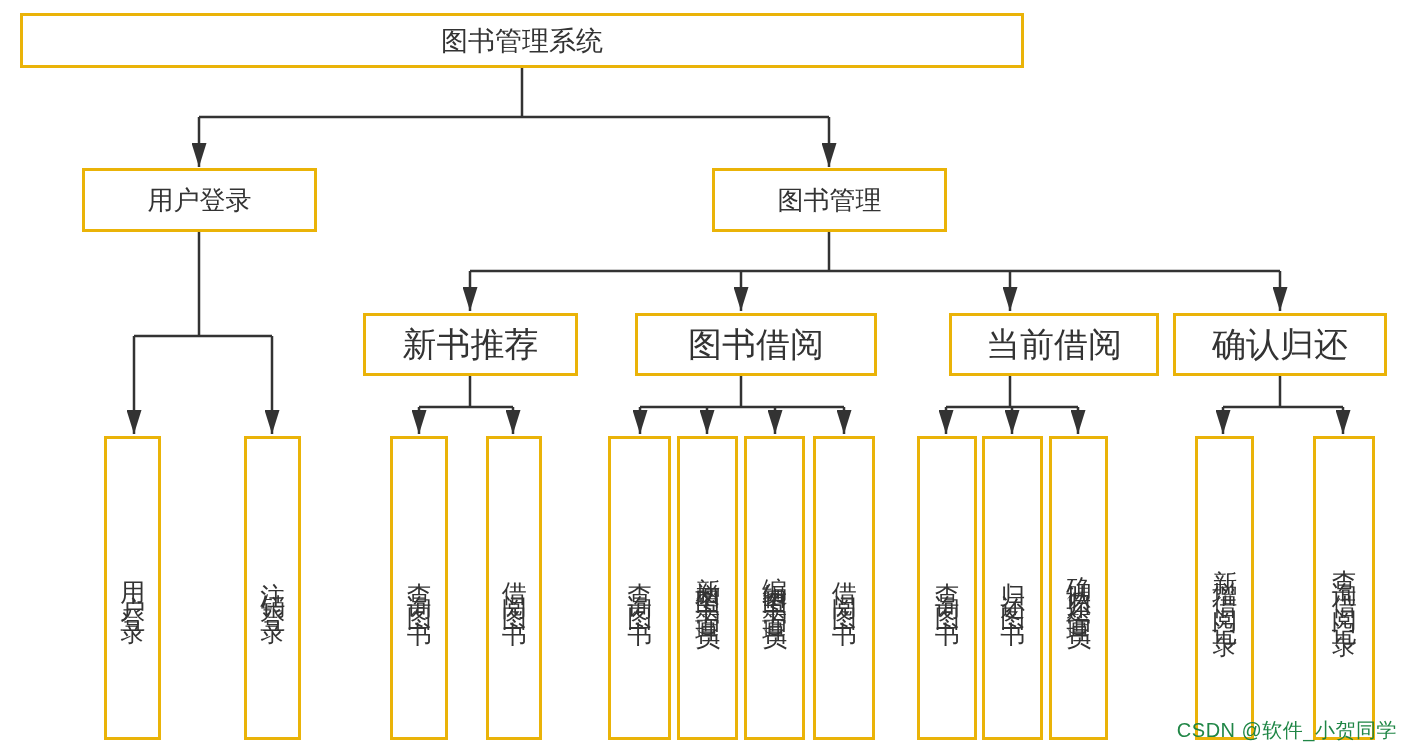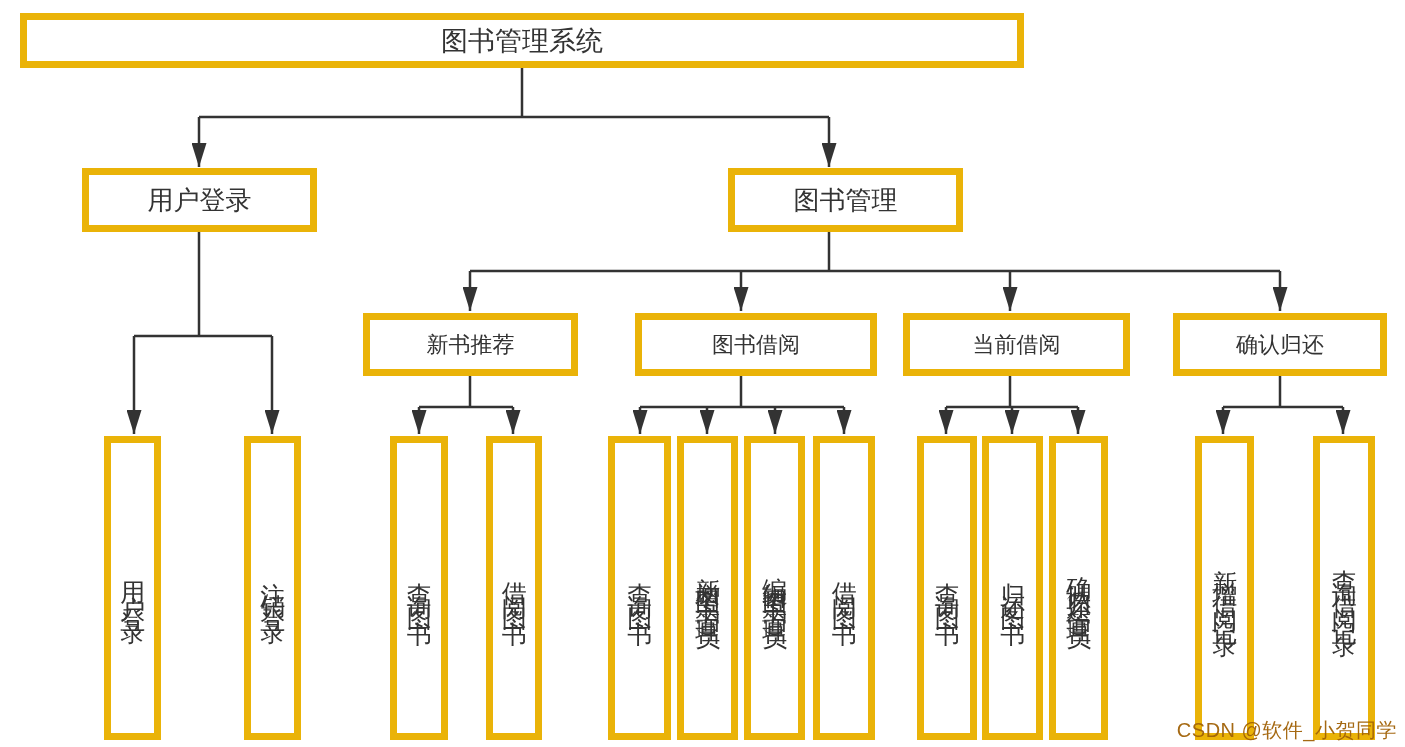--- a/index.html
+++ b/index.html
@@ -19,35 +19,35 @@
     position: absolute;
     left: 0;
     top: 0;
     width: 1405px;
     height: 747px;
     pointer-events: none;
   }
   .box {
     position: absolute;
     box-sizing: border-box;
-    border: 7px solid #eab308;
+    border: 3px solid #eab308;
     background: #ffffff;
     display: flex;
     align-items: center;
     justify-content: center;
     color: #333333;
     text-align: center;
     white-space: nowrap;
   }
   .root-box {
     left: 20px; top: 13px; width: 1004px; height: 55px;
     font-size: 27px;
   }
   .lvl2 { top: 168px; height: 64px; font-size: 26px; }
-  .lvl3 { top: 313px; height: 63px; font-size: 22px; text-align: center; }
+  .lvl3 { top: 313px; height: 63px; font-size: 34px; text-align: center; }
   .vcol { top: 436px; height: 304px; font-size: 25px; }
   .vtext {
     writing-mode: vertical-rl;
     text-orientation: mixed;
     line-height: 1.1;
   }
   .watermark {
     position: absolute;
     right: 8px;
     bottom: 3px;
@@ -111,31 +111,31 @@
     </g>
   </svg>
 
   <div class="box root-box">
     <span>图书管理系统</span>
   </div>
 
   <div class="box lvl2" style="left:82px;width:235px">
     <span>用户登录</span>
   </div>
-  <div class="box lvl2" style="left:728px;width:235px">
+  <div class="box lvl2" style="left:712px;width:235px">
     <span>图书管理</span>
   </div>
 
   <div class="box lvl3" style="left:363px;width:215px">
     <span>新书推荐</span>
   </div>
   <div class="box lvl3" style="left:635px;width:242px">
     <span>图书借阅</span>
   </div>
-  <div class="box lvl3" style="left:903px;width:227px">
+  <div class="box lvl3" style="left:949px;width:210px">
     <span>当前借阅</span>
   </div>
   <div class="box lvl3" style="left:1173px;width:214px">
     <span>确认归还</span>
   </div>
 
   <div class="box vcol" style="left:104px;width:57px">
     <span class="vtext" style="letter-spacing: 13px;">用户登录</span>
   </div>
   <div class="box vcol" style="left:244px;width:57px">
@@ -172,15 +172,15 @@
     <span class="vtext" style="letter-spacing: 7px;">确认归还（管理员）</span>
   </div>
 
   <div class="box vcol" style="left:1195px;width:59px">
     <span class="vtext" style="letter-spacing: 13px;">新增借阅记录</span>
   </div>
   <div class="box vcol" style="left:1313px;width:62px">
     <span class="vtext" style="letter-spacing: 13px;">查询借阅记录</span>
   </div>
 
-  <div class="watermark" style="color: #a16207;">CSDN @软件_小贺同学</div>
+  <div class="watermark" style="color: #15803d;">CSDN @软件_小贺同学</div>
 
 </div>
 
 </body></html>

